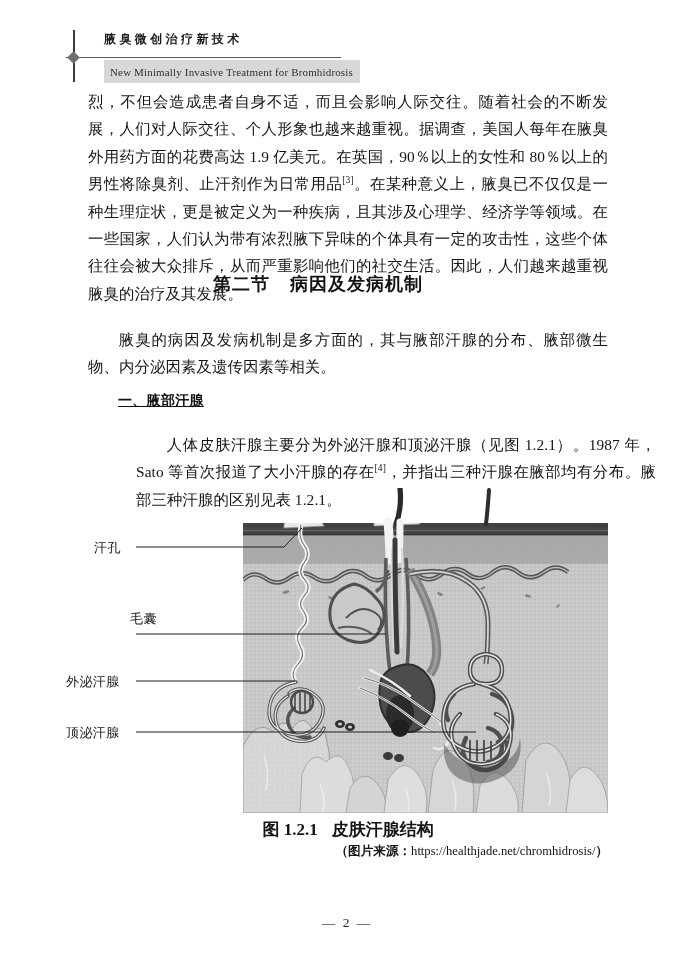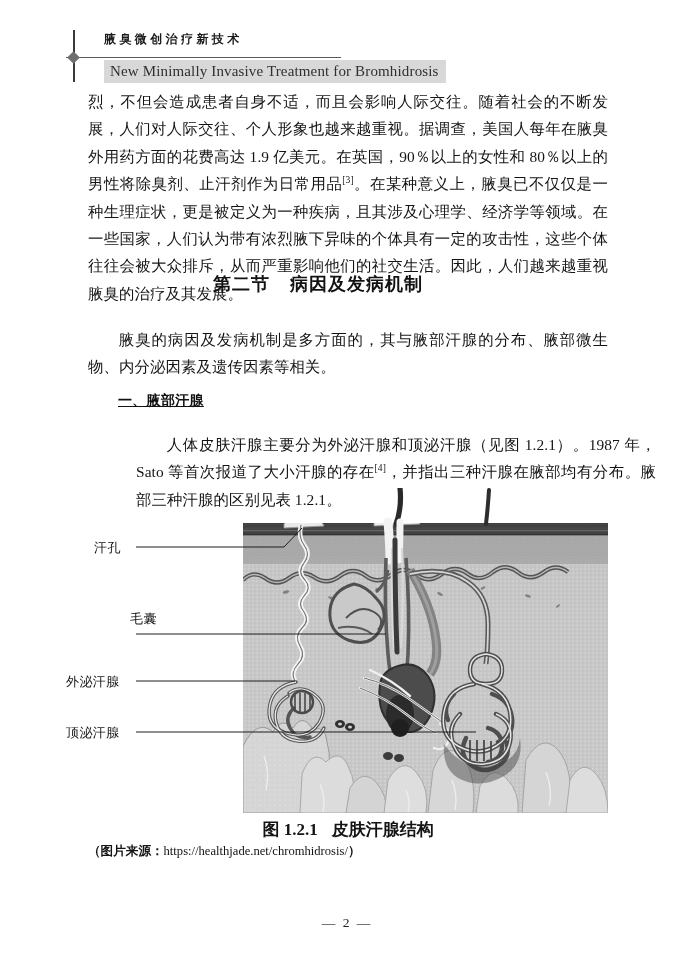--- a/index.html
+++ b/index.html
@@ -70,21 +70,21 @@
   .header-en-box {
     position: absolute;
     left: 38px;
     top: 30px;
     padding: 2px 7px 3px 6px;
     background: #d8d8d8;
     white-space: nowrap;
   }
   .header-en {
     font-family: "Liberation Serif", "DejaVu Serif", serif;
-    font-size: 15px;
+    font-size: 11px;
     letter-spacing: 0.15px;
     color: #303030;
     white-space: nowrap;
   }
 
   
   .textcol {
     position: absolute;
     left: 88px;
     width: 520px;
@@ -167,21 +167,21 @@
     font-size: 17px;
     font-weight: bold;
     color: #141414;
   }
   .fig-caption .gap { display: inline-block; width: 14px; }
   .fig-source {
     position: absolute;
     left: 0;
     top: 355px;
     width: 520px;
-    text-align: left;
+    text-align: right;
     font-size: 12.6px;
     color: #141414;
   }
   .fig-source .src-cn { font-weight: bold; }
 
   
   .folio {
     position: absolute;
     left: 0;
     top: 915px;

